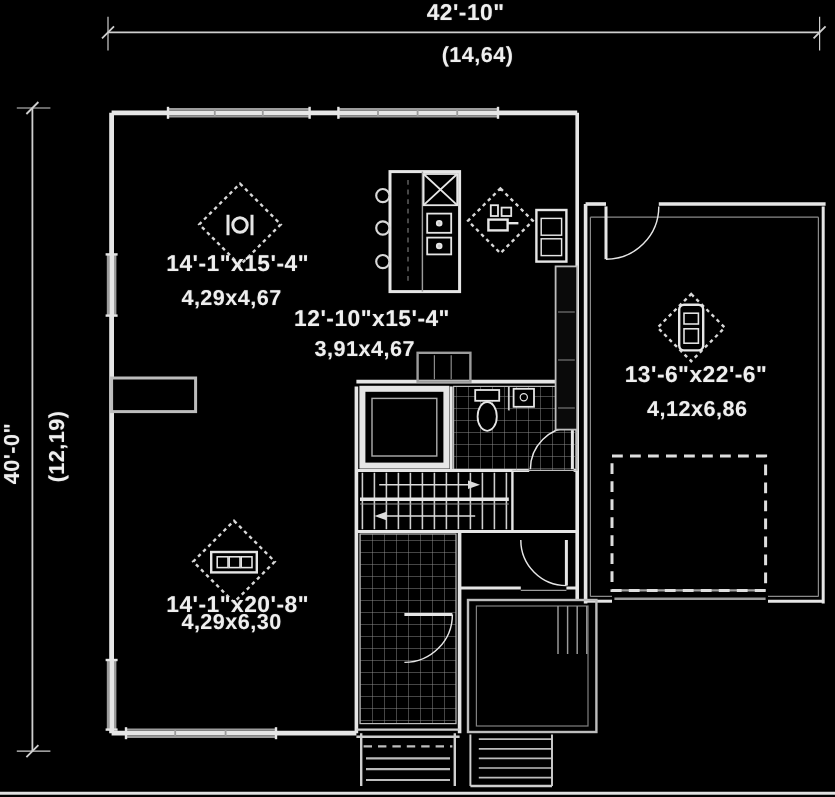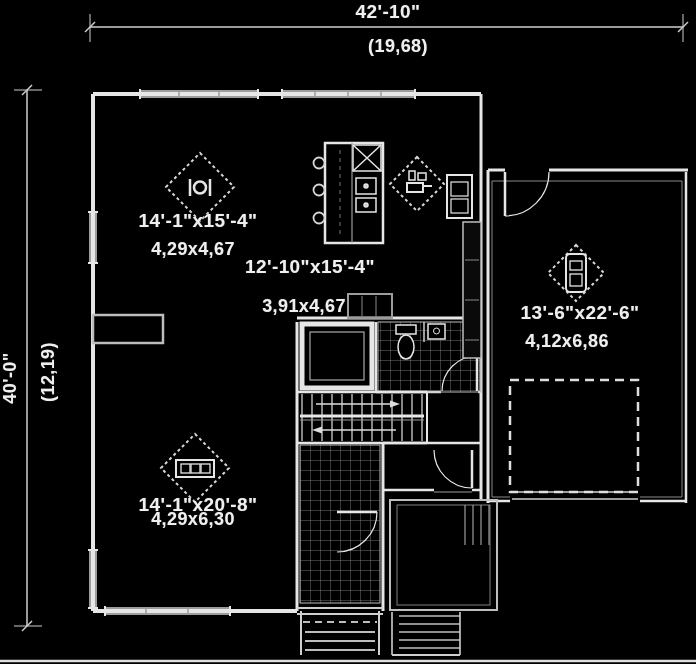--- a/index.html
+++ b/index.html
@@ -246,28 +246,28 @@
       <rect x="181" y="464" width="9" height="9" stroke="#e6e6e6" stroke-width="1.3"></rect>
       <rect x="191" y="464" width="9" height="9" stroke="#e6e6e6" stroke-width="1.3"></rect>
       <rect x="201" y="464" width="9" height="9" stroke="#e6e6e6" stroke-width="1.3"></rect>
     </g>
   </g>
 
   <line x1="0" y1="661" x2="696" y2="661" stroke="#e0e0e0" stroke-width="2.5"></line>
 </svg>
 
   <div class="lbl fs19" style="left:388px;top:12px">42'-10"</div>
-  <div class="lbl fs18" style="left:398px;top:46px">(19,68)</div>
+  <div class="lbl fs18" style="left:398px;top:46px">(14,64)</div>
   <div class="lbl rot fs18" style="left:10px;top:378px">40'-0"</div>
   <div class="lbl rot fs18" style="left:48px;top:372px">(12,19)</div>
 
   <div class="lbl fs19" style="left:198px;top:221px">14'-1"x15'-4"</div>
   <div class="lbl fs18" style="left:193px;top:249px">4,29x4,67</div>
 
   <div class="lbl fs19" style="left:310px;top:267px">12'-10"x15'-4"</div>
-  <div class="lbl fs18" style="left:304px;top:306px">3,91x4,67</div>
+  <div class="lbl fs18" style="left:304px;top:291px">3,91x4,67</div>
 
   <div class="lbl fs19" style="left:580px;top:313px">13'-6"x22'-6"</div>
-  <div class="lbl fs18" style="left:567px;top:341px">4,12x6,86</div>
+  <div class="lbl fs18" style="left:581px;top:341px">4,12x6,86</div>
 
   <div class="lbl fs19" style="left:198px;top:505px">14'-1"x20'-8"</div>
   <div class="lbl fs18" style="left:193px;top:519px">4,29x6,30</div>
 </div>
 
 </body></html>

